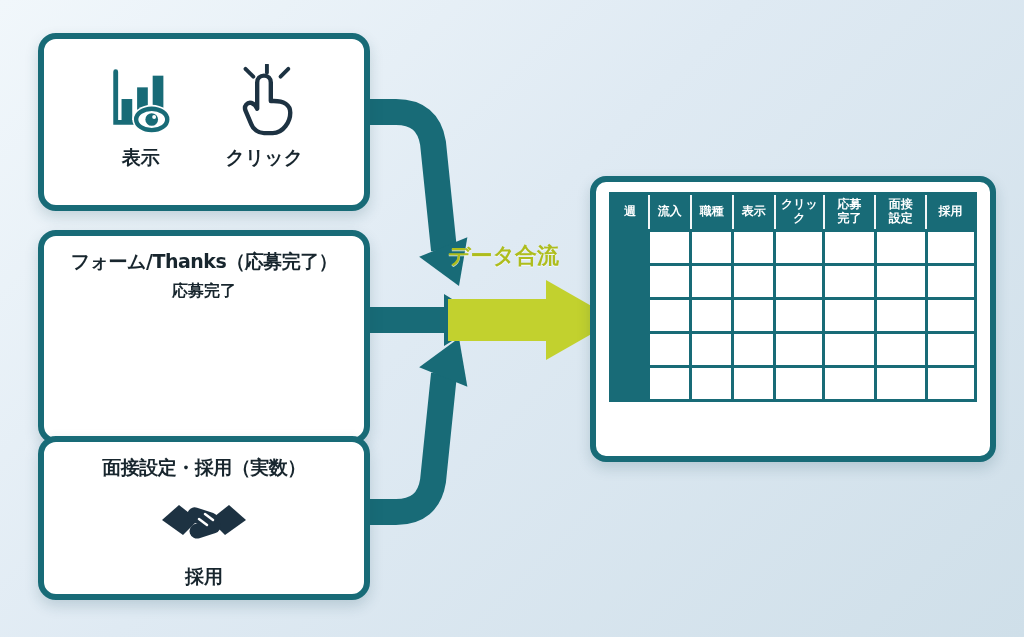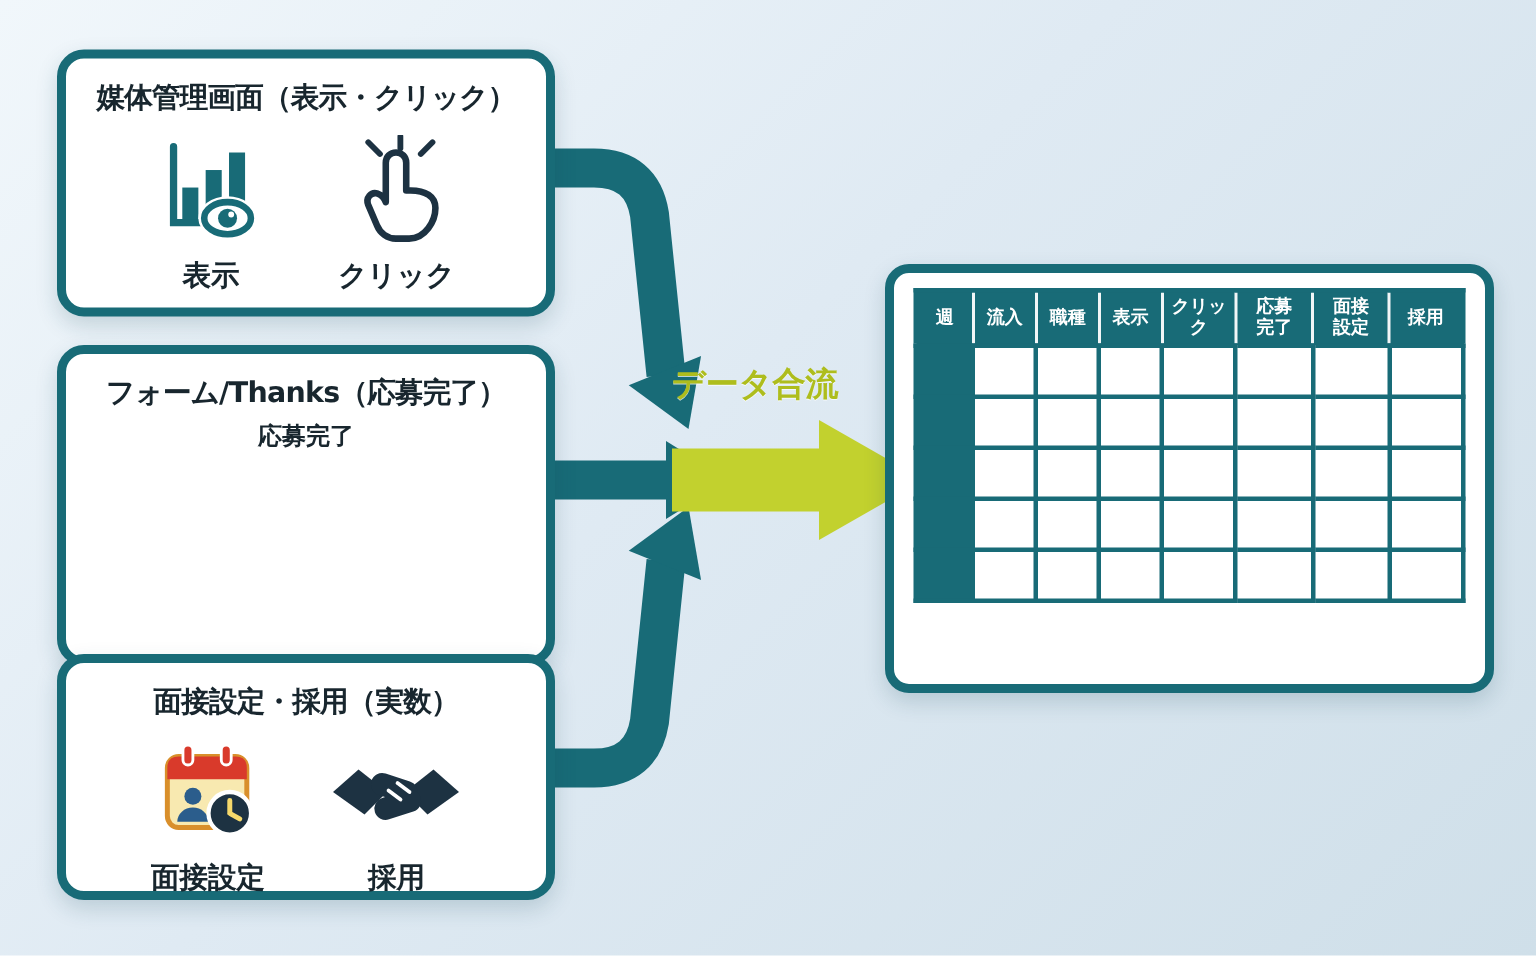--- a/index.html
+++ b/index.html
@@ -71,21 +71,20 @@
     <g>
       <path d="M355,512 L396,512 Q428,512 433,481 L444,374" fill="none" stroke="#186b77" stroke-width="26"></path>
       <polygon points="0,0 -42,-26 -42,26" fill="#186b77" transform="translate(459,338) rotate(-68)"></polygon>
     </g>
     <polygon points="448,299 546,299 546,280 616,320 546,360 546,341 448,341" fill="#c2d12e"></polygon>
   </svg>
 
   <div class="merge-label">データ合流</div>
 
   <div class="src-box" style="top:33px;height:178px">
-    <div class="box-title">媒体管理画面（表示・クリック）</div>
     <div class="icon-row">
       <div class="icon-item">
         <svg width="72" height="72" viewBox="0 0 74 74">
           <path d="M11,8 V60 H64" fill="none" stroke="#186b77" stroke-width="5" stroke-linecap="round"></path>
           <rect x="17" y="36" width="11" height="22" fill="#186b77"></rect>
           <rect x="33" y="24" width="11" height="34" fill="#186b77"></rect>
           <rect x="49" y="12" width="11" height="46" fill="#186b77"></rect>
           <ellipse cx="48" cy="57" rx="20" ry="15" fill="#ffffff"></ellipse>
           <ellipse cx="48" cy="57" rx="16" ry="11" fill="#ffffff" stroke="#186b77" stroke-width="4.5"></ellipse>
           <circle cx="48" cy="57" r="6.5" fill="#186b77"></circle>
@@ -109,33 +108,20 @@
 
   <div class="src-box" style="top:230px;height:214px">
     <div class="box-title">フォーム/Thanks（応募完了）</div>
     <div class="box-caption">応募完了</div>
   </div>
 
   <div class="src-box" style="top:436px;height:164px">
     <div class="box-title">面接設定・採用（実数）</div>
     <div class="icon-row">
       <div class="icon-item">
-        <svg width="70" height="70" viewBox="0 0 74 74">
-          <rect x="8" y="12" width="56" height="50" rx="8" fill="#f8e9b0" stroke="#d98f2b" stroke-width="3.5"></rect>
-          <path d="M8,20 q0,-8 8,-8 h40 q8,0 8,8 v8 H8 Z" fill="#d93a2b"></path>
-          <rect x="19" y="4" width="7" height="14" rx="3.5" fill="#d93a2b" stroke="#ffffff" stroke-width="2"></rect>
-          <rect x="46" y="4" width="7" height="14" rx="3.5" fill="#d93a2b" stroke="#ffffff" stroke-width="2"></rect>
-          <circle cx="26" cy="40" r="6" fill="#2b5d8c"></circle>
-          <path d="M15,58 a11,10 0 0 1 22,0 z" fill="#2b5d8c"></path>
-          <circle cx="52" cy="52" r="15" fill="#1d3242" stroke="#ffffff" stroke-width="3"></circle>
-          <path d="M52,52 V43 M52,52 L59,56" fill="none" stroke="#f6d96b" stroke-width="3.5" stroke-linecap="round"></path>
-        </svg>
-        <div class="icon-label">面接設定</div>
-      </div>
-      <div class="icon-item">
         <svg width="86" height="62" viewBox="0 0 86 62">
           <polygon points="1,27 18,12 37,27 22,42" fill="#1d3242"></polygon>
           <polygon points="85,27 68,12 49,27 64,42" fill="#1d3242"></polygon>
           <rect x="26" y="17" width="32" height="15" rx="7.5" fill="#1d3242" transform="rotate(18 42 24)"></rect>
           <rect x="28" y="28" width="32" height="15" rx="7.5" fill="#1d3242" transform="rotate(-18 44 35)"></rect>
           <g stroke="#ffffff" stroke-width="2.5" stroke-linecap="round">
             <path d="M38,26 l8,6"></path>
             <path d="M44,21 l8,6"></path>
           </g>
         </svg>

